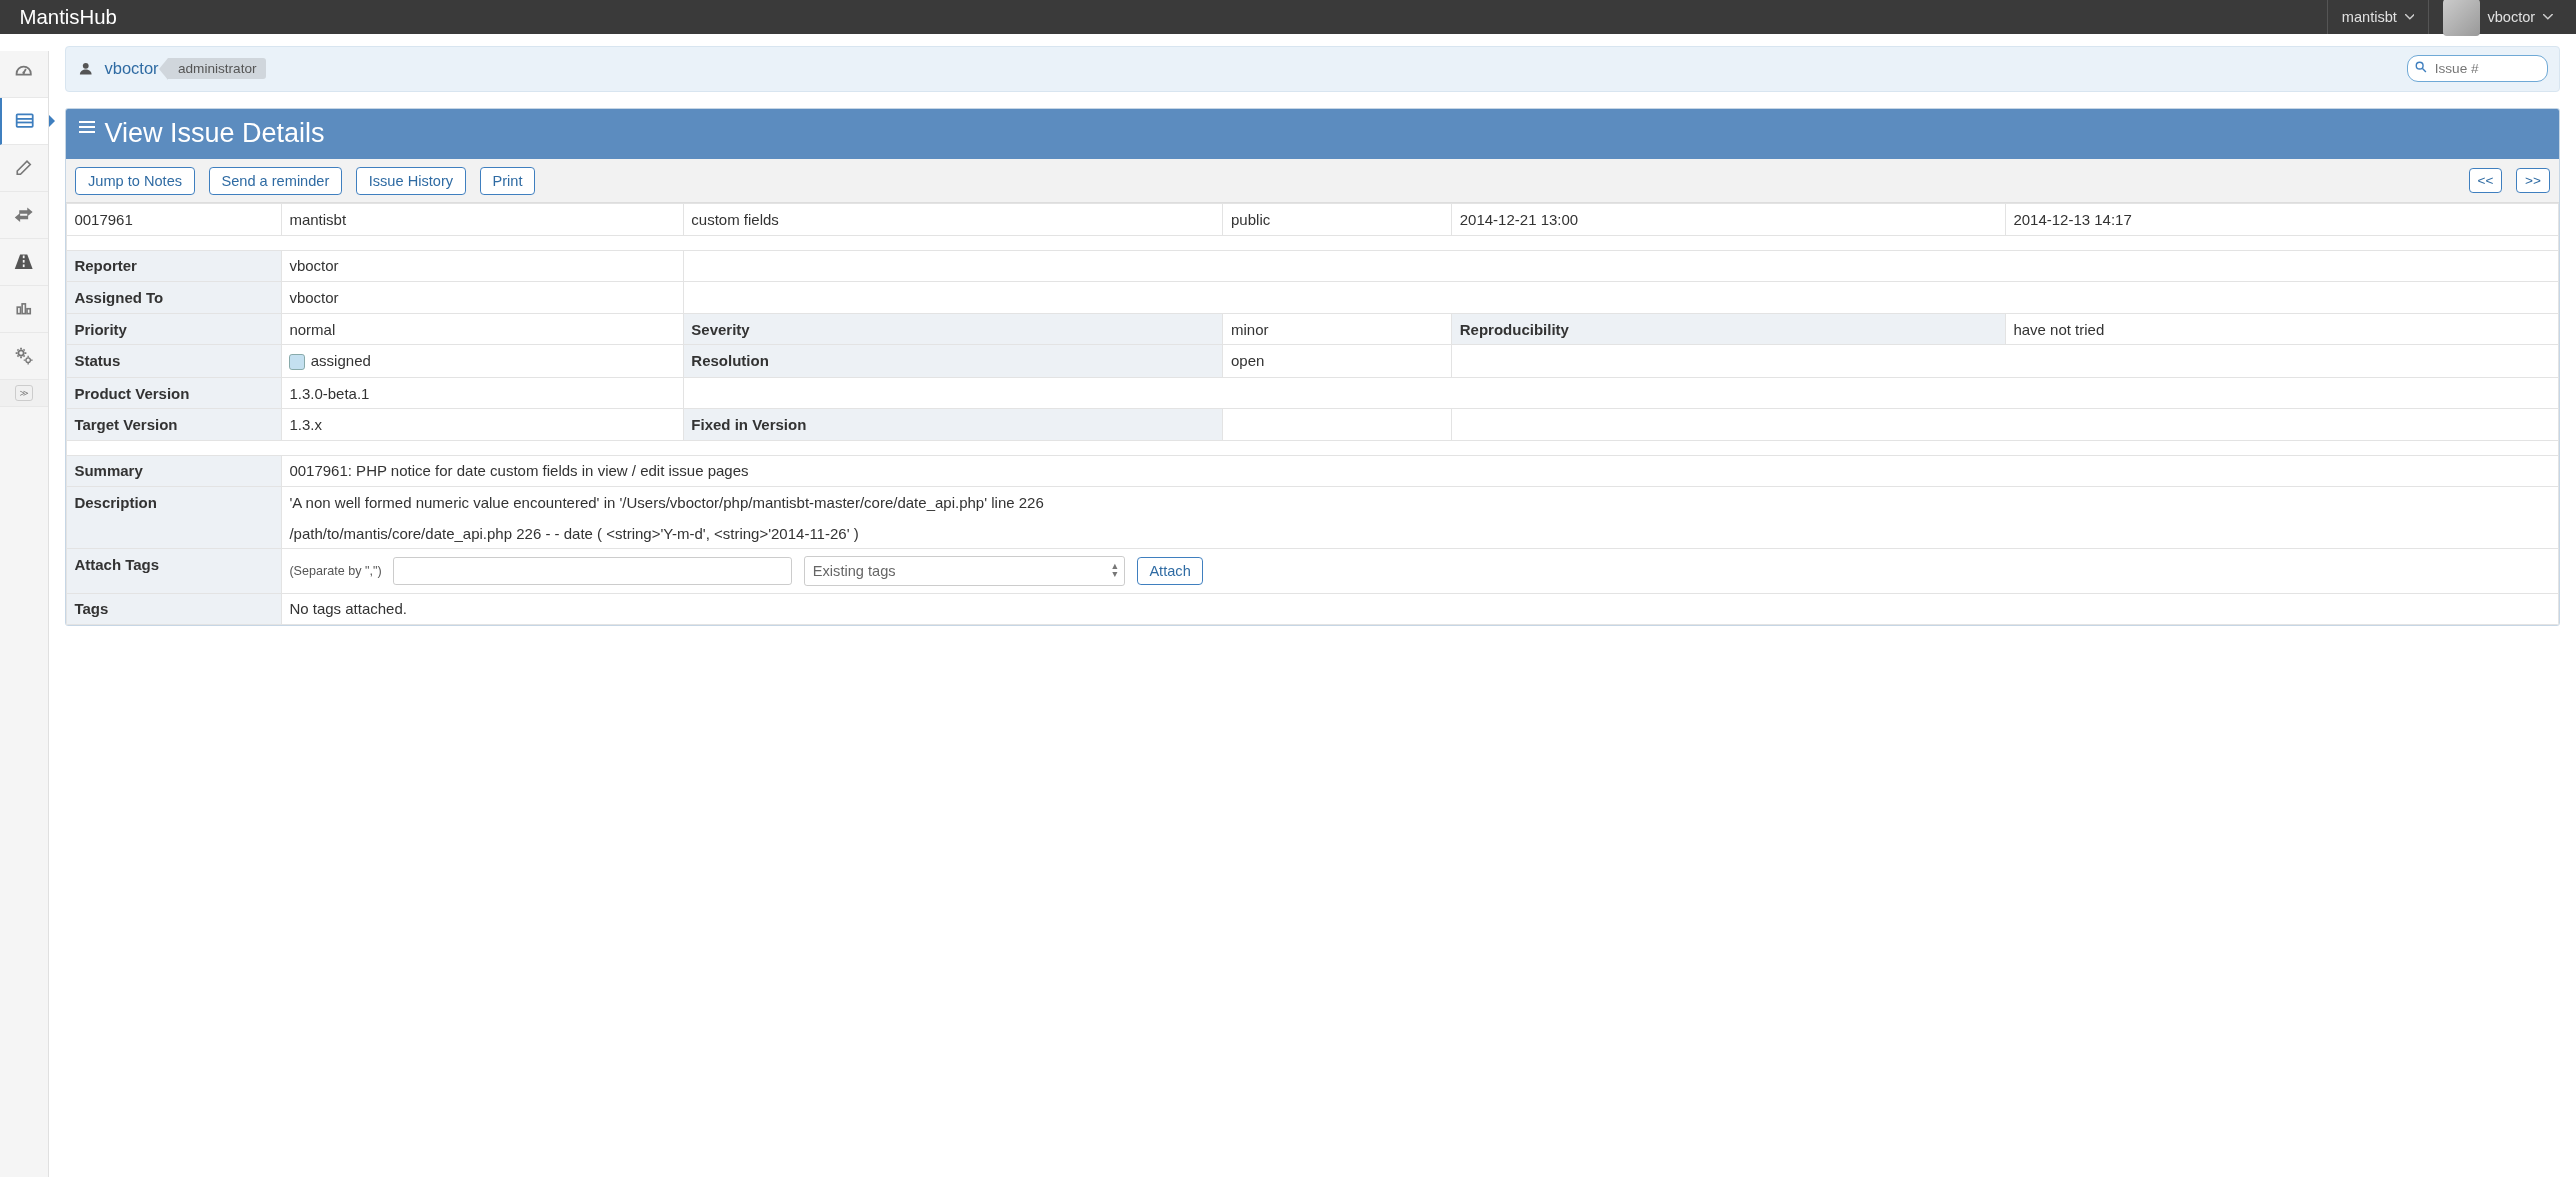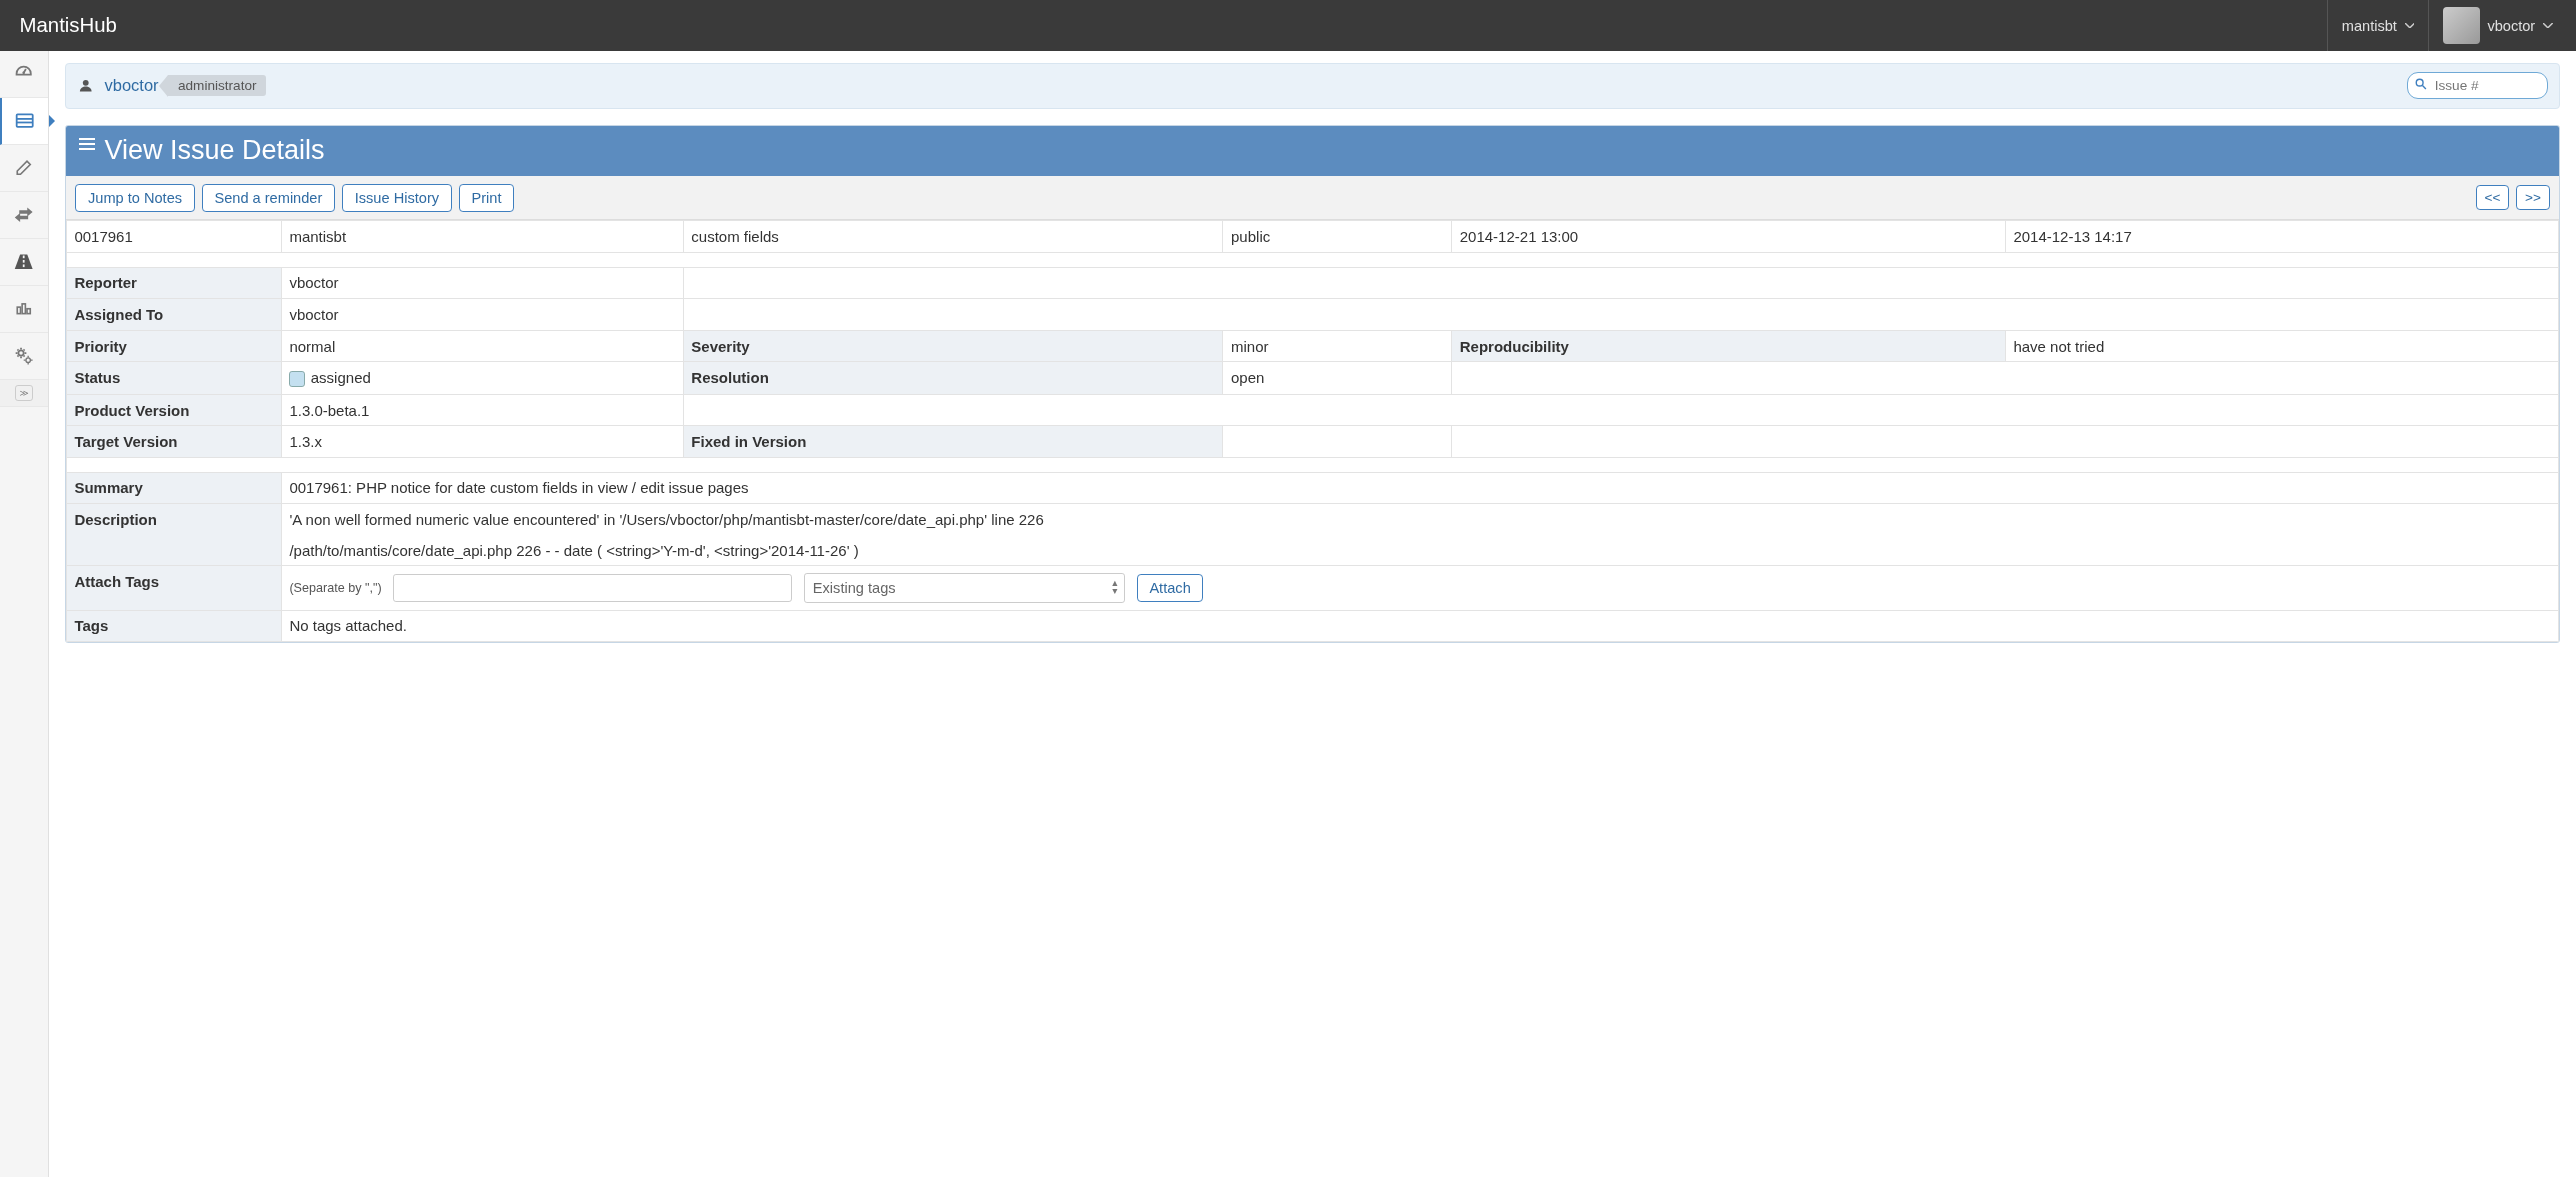--- a/index.html
+++ b/index.html
@@ -1,19 +1,19 @@
 <!DOCTYPE html>
 <html><head>
 <meta charset="utf-8">
 <style>
 * { box-sizing: border-box; margin: 0; padding: 0; }
 body { font-family: -apple-system, BlinkMacSystemFont, "Segoe UI", Helvetica, Arial, sans-serif; font-size: 13.6px; background: #fff; color: #333; }
 
 
-.navbar { background: #3a3a3a; color: #fff; height: 51px; display: flex; align-items: center; justify-content: space-between; padding: 0 9.7px 0 19.5px; }
+.navbar { background: #3a3a3a; color: #fff; height: 34px; display: flex; align-items: center; justify-content: space-between; padding: 0 9.7px 0 19.5px; }
 .brand { font-size: 20.4px; color: #fff; font-weight: 400; }
 .nav-right { display: flex; align-items: center; height: 100%; }
 .nav-item { display: flex; align-items: center; height: 100%; padding: 0 13.6px; border-left: 1px solid #555; font-size: 14.6px; color: #e0e0e0; cursor: pointer; gap: 7.8px; }
 .avatar-img { width: 37px; height: 37px; border-radius: 3.9px; background: linear-gradient(135deg,#ccc,#999); }
 
 
 .sidebar { position: fixed; top: 51px; left: 0; width: 49px; bottom: 0; background: #f5f5f5; border-right: 1px solid #e0e0e0; }
 .sidebar-item { height: 47px; display:flex; align-items:center; justify-content:center; border-bottom: 1px solid #e8e8e8; color: #777; cursor: pointer; }
 .sidebar-item.active { color:#3f7fbf; border-left: 2.9px solid #3f7fbf; border-right: none; background:#fff; position: relative; }
 .sidebar-item.active::after { content:''; position:absolute; right:-6.8px; top:50%; transform:translateY(-50%); width:0; height:0; border-top:6.8px solid transparent; border-bottom:6.8px solid transparent; border-left:6.8px solid #3f7fbf; }
@@ -34,21 +34,21 @@
 .search-box input { padding:4.9px 7.8px 4.9px 27px; border:1px solid #6fa9d6; border-radius:11px; width:141px; font-size:13.6px; }
 .search-box .s-icon { position:absolute; left:6.8px; top:4.9px; color:#3f7fbf; }
 
 
 .panel { border:1px solid #c6d6e5; border-radius:2.9px; overflow:hidden; }
 .panel-header { background:#5c8cbf; color:#fff; padding: 9.7px 13.6px; font-size:27px; display:flex; gap:9.7px; }
 .hamburger { display:inline-block; cursor:pointer;}
 .hamburger span { display:block; width:15.6px; height:1.9px; background:#fff; margin:2.9px 0;}
 
 .toolbar { background:#f2f2f2; border-bottom:1px solid #ddd; padding:7.8px 9.7px; display:flex; align-items:center; justify-content:space-between; }
-.btn-group { display:flex; gap:7px; }
+.btn-group { display:flex; gap:14px; }
 .btn { background:#fff; border:1px solid #3f7fbf; color:#2f6ba3; padding:4.9px 11.7px; border-radius:3.9px; font-size:14.6px; cursor:pointer; }
 .btn.sm { padding:3.9px 7.8px; font-size:13.6px; }
 
 
 table.details { width:100%; border-collapse: collapse; }
 table.details th, table.details td { text-align:left; padding:6.8px 7.8px; border:1px solid #e3e3e3; font-size:15px; vertical-align: top; }
 table.details th { background:#edf1f5; color:#333; font-weight:600; letter-spacing:0.3px; }
 table.details td.label { background:#edf1f5; font-weight:600; width:215px; }
 table.details td.label6 { background:#edf1f5; font-weight:600;margin-left:16px; }
 .spacer-row td { background:#fff; height: 7.8px; border-left:1px solid #e3e3e3; border-right:1px solid #e3e3e3; border-top:none; border-bottom:none;}

